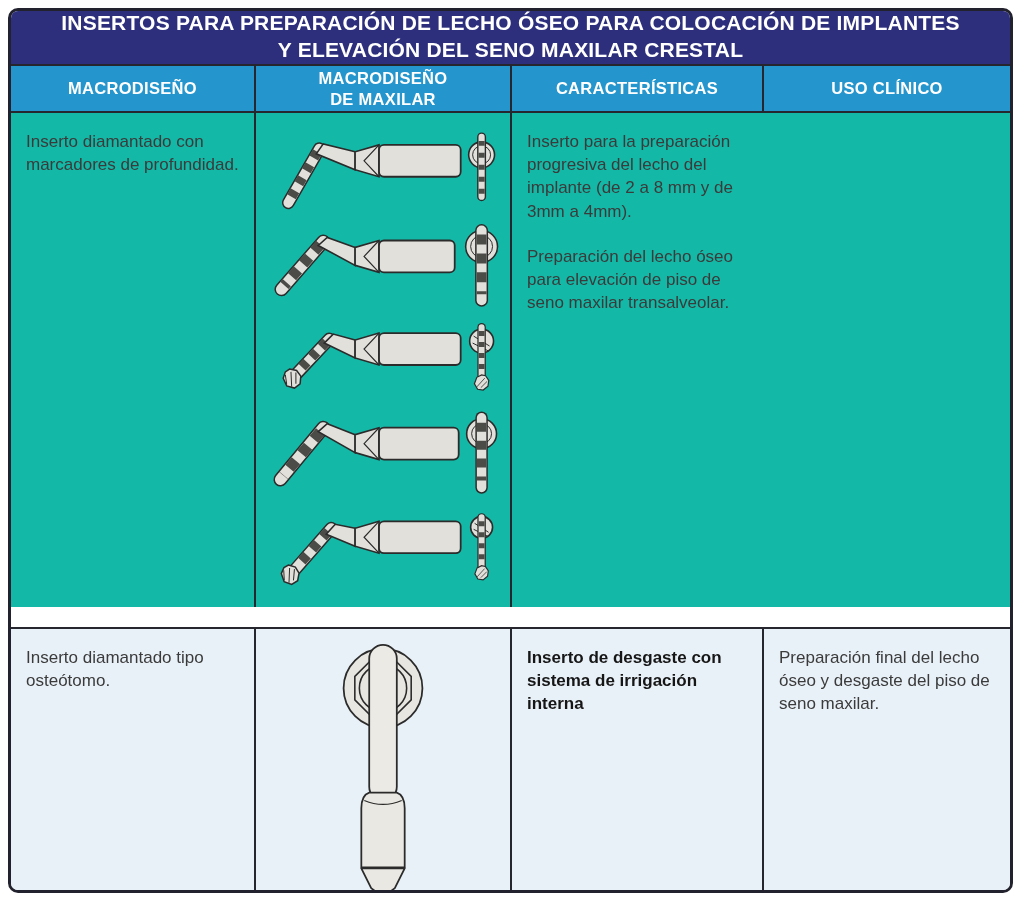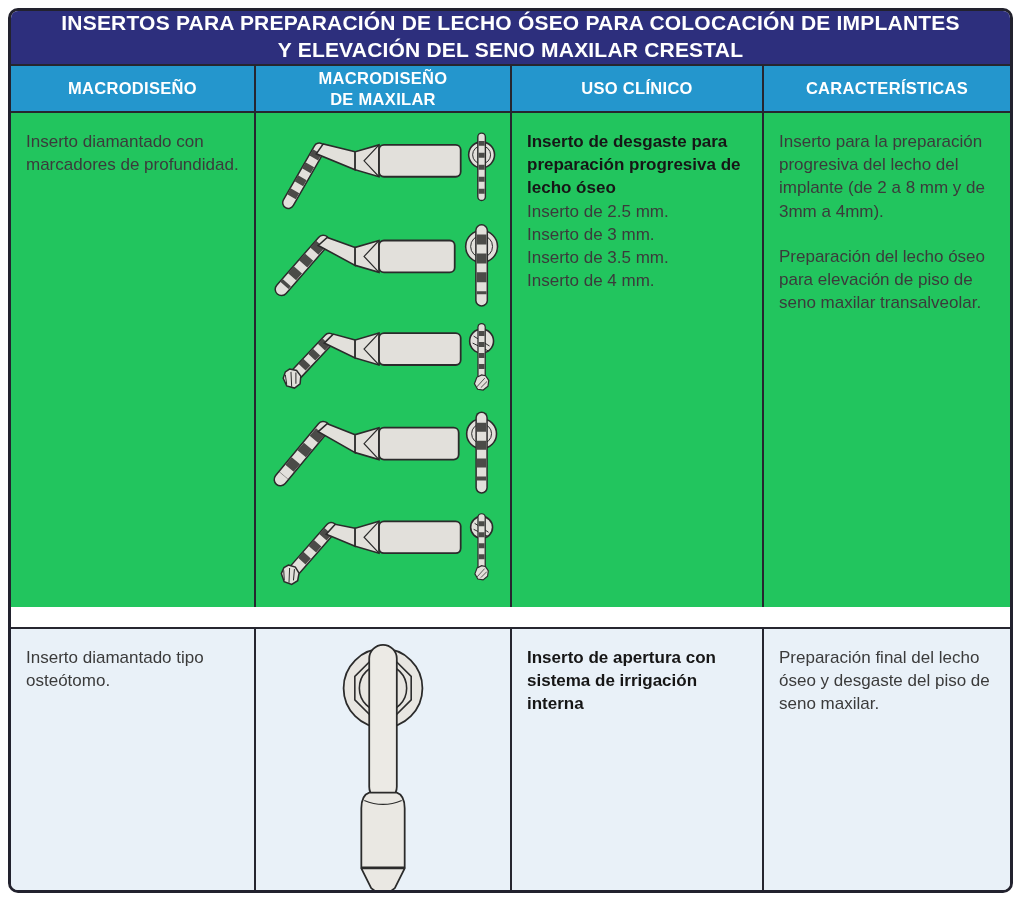--- a/index.html
+++ b/index.html
@@ -54,21 +54,21 @@
     color: #ffffff;
     font-weight: bold;
     font-size: 16.5px;
     line-height: 1.25;
     letter-spacing: 0.3px;
     white-space: pre-line;
     padding: 2px 6px;
   }
 
   .body-row-1 {
-    background: #22c55e;
+    background: #14b8a6;
     height: 500px;
     border-top: 2px solid #26262f;
   }
   .body-row-2 {
     background: #e9f1f8;
     flex: 1;
     border-top: 2px solid #26262f;
     margin-top: 20px;
   }
 
@@ -100,22 +100,22 @@
 
 <div class="table-frame">
 
   <div class="title-bar">INSERTOS PARA PREPARACIÓN DE LECHO ÓSEO PARA COLOCACIÓN DE IMPLANTES
 Y ELEVACIÓN DEL SENO MAXILAR CRESTAL</div>
 
   <div class="grid-row header-row">
     <div class="cell header-cell">MACRODISEÑO</div>
     <div class="cell header-cell">MACRODISEÑO
 DE MAXILAR</div>
+    <div class="cell header-cell">CARACTERÍSTICAS</div>
     <div class="cell header-cell">USO CLÍNICO</div>
-    <div class="cell header-cell">CARACTERÍSTICAS</div>
   </div>
 
   <div class="grid-row body-row-1">
 
     <div class="cell cell-text">
       <p>Inserto diamantado con marcadores de profundidad.</p>
     </div>
 
     <div class="cell illustration-cell">
       <svg viewBox="0 0 245 492" width="245" height="490" aria-hidden="true">
@@ -231,29 +231,20 @@
             <line x1="0" y1="-16" x2="0" y2="27" stroke="#4b4b48" stroke-width="6" stroke-dasharray="5 6"></line>
             <g transform="translate(0,36) rotate(90) scale(0.75)">
               <path d="M-9,-5 L-3,-9 L4,-8 L9,-2 L8,5 L1,9 L-7,6 L-10,0 Z" fill="#e2e0db" stroke="#2b2b2b" stroke-width="1.5"></path>
               <path d="M-6,-4 L5,6 M-2,-7 L6,1" fill="none" stroke="#2b2b2b" stroke-width="1"></path>
             </g>
           </g>
         </g>
       </svg>
     </div>
 
-    <div class="cell cell-text">
-      <p class="bold-lead">Inserto de desgaste para preparación progresiva de lecho óseo</p>
-      <div class="feature-list">
-        <div>Inserto de 2.5 mm.</div>
-        <div>Inserto de 3 mm.</div>
-        <div>Inserto de 3.5 mm.</div>
-        <div>Inserto de 4 mm.</div>
-      </div>
-    </div>
 
     <div class="cell cell-text">
       <p>Inserto para la preparación progresiva del lecho del implante (de 2 a 8 mm y de 3mm a 4mm).</p>
       <p>Preparación del lecho óseo para elevación de piso de seno maxilar transalveolar.</p>
     </div>
   </div>
 
   <div class="grid-row body-row-2">
 
     <div class="cell cell-text">
@@ -271,21 +262,21 @@
 
         <path d="M108,164 L136,164 C142,166 144,172 144,180 L144,240 L100,240 L100,180 C100,172 102,166 108,164 Z" fill="#eae8e3" stroke="#2b2b2b" stroke-width="1.8"></path>
         <path d="M103,172 Q122,180 141,172" fill="none" stroke="#2b2b2b" stroke-width="1.2"></path>
 
         <path d="M100,240 A 24 12 0 0 0 144,240" fill="none" stroke="#2b2b2b" stroke-width="1.4"></path>
         <polygon points="100,241 144,241 134,261 122,270 110,261" fill="#eae8e3" stroke="#2b2b2b" stroke-width="1.8" stroke-linejoin="round"></polygon>
       </svg>
     </div>
 
     <div class="cell cell-text">
-      <p class="bold-lead">Inserto de apertura con sistema de irrigación interna</p>
+      <p class="bold-lead">Inserto de desgaste con sistema de irrigación interna</p>
     </div>
 
     <div class="cell cell-text">
       <p>Preparación final del lecho óseo y desgaste del piso de seno maxilar.</p>
     </div>
   </div>
 
 </div>
 
 </body></html>

